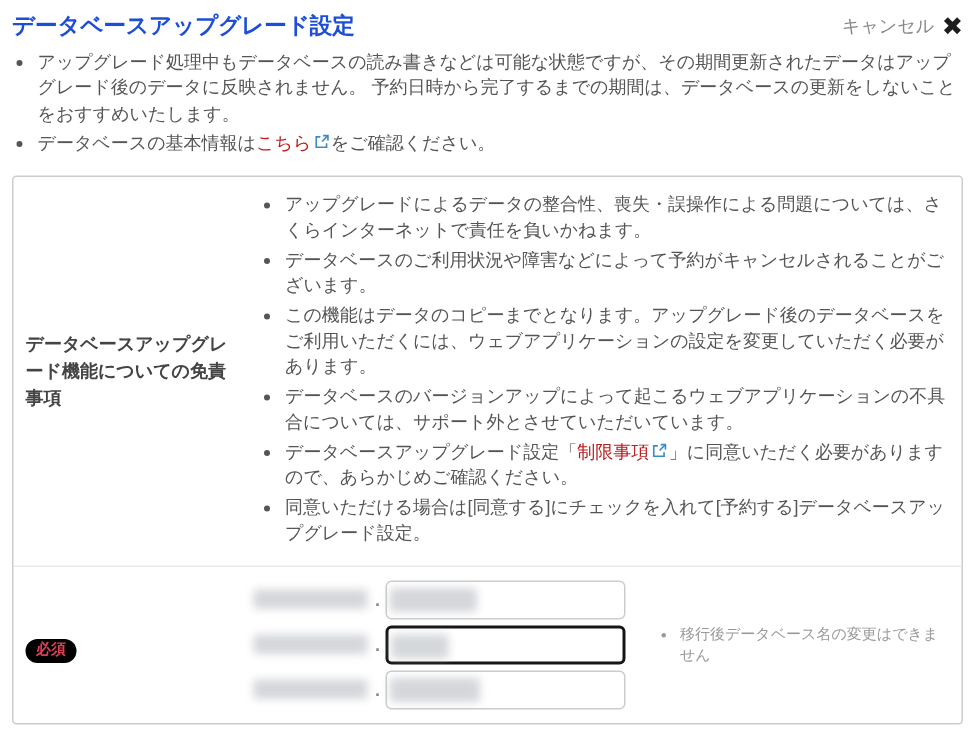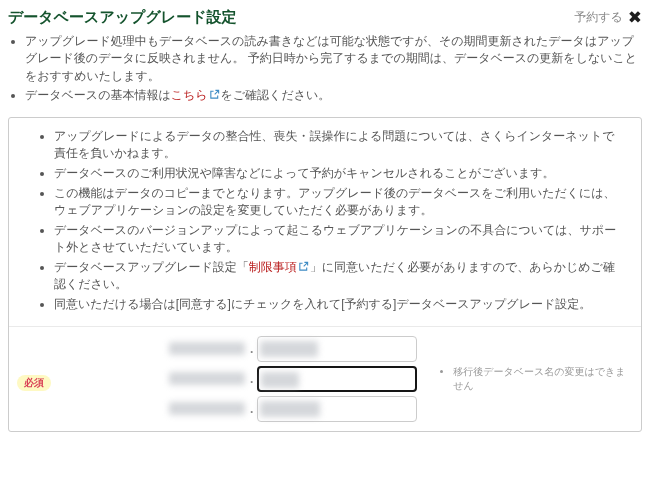--- a/index.html
+++ b/index.html
@@ -6,41 +6,41 @@
   html,body { margin:0; padding:0; }
   body {
     width:650px; height:504px; overflow:hidden;
     background:#fff;
     font-family:"Liberation Sans","DejaVu Sans",sans-serif;
     font-size:12px; color:#555;
     padding:8px;
   }
   
   .hdr { display:flex; justify-content:space-between; align-items:flex-start; margin-bottom:6px; }
-  .title { font-size:15px; font-weight:bold; color:#14532d; margin:0; }
+  .title { font-size:15px; font-weight:bold; color:#1d4ed8; margin:0; }
   .hdr-right { display:flex; align-items:center; gap:5px; margin-top:1px; }
   .cancel { color:#878787; font-size:12px; cursor:pointer; text-decoration:none; }
   .close-x { font-size:17px; line-height:1; color:#1d1d1d; font-weight:bold; cursor:pointer; }
   
   ul.intro { margin:0 0 12px 0; padding-left:17px; line-height:1.45; color:#555; }
   ul.intro li { margin-bottom:2px; }
   a.lnk { color:#b91c1c; text-decoration:none; cursor:pointer; }
   .ext-ico { margin:0 1px 0 1px; vertical-align:-1px; }
   
   .panel { border:1px solid #ccc; border-radius:3px; background:#fff; }
   .row { display:flex; border-top:1px solid #eaeaea; }
   .row:first-child { border-top:none; }
   .cell-label { flex:0 0 152px; padding:8px 4px 8px 8px; display:flex; align-items:center;
                 font-weight:bold; color:#444; line-height:1.5; }
   .cell-content { flex:1; padding:7px 8px; display:flex; flex-direction:column; justify-content:center; }
   
-  ul.disc { margin:3px 16px; padding-left:21px; line-height:1.42; color:#555; }
+  ul.disc { margin:3px 0; padding-left:21px; line-height:1.42; color:#555; }
   ul.disc li { margin-bottom:3px; }
   
-  .badge { display:inline-block; background:#fef9c3; color:#d94056; font-size:10px; font-weight:bold;
+  .badge { display:inline-block; background:#000000; color:#d94056; font-size:10px; font-weight:bold;
            padding:1px 7px 2px; border-radius:9px; line-height:1.3; }
   .badge-block { margin-top:6px; }
   
   .blur { background:#b2b6bd; border-radius:2px; filter:blur(3px); opacity:.55; }
   .user-blur { width:128px; height:14px; }
   
   .db-wrap { flex-direction:row; align-items:center; }
   .db-lines { display:flex; flex-direction:column; }
   .db-line { display:flex; align-items:center; margin:2px 0; }
   .prefix-blur { width:76px; height:13px; margin-right:5px; }
@@ -50,39 +50,40 @@
   .text-input.focused { border:2px solid #161616; }
   .input-blur { position:absolute; left:2px; top:4px; height:16px; }
   ul.note-list { margin:0 0 0 22px; padding-left:14px; color:#999; font-size:10px; }
 </style>
 </head>
 <body>
 
 <div class="hdr">
   <h1 class="title">データベースアップグレード設定</h1>
   <div class="hdr-right">
-    <a class="cancel">予約する</a>
+    <a class="cancel">キャンセル</a>
     <span class="close-x">✖</span>
   </div>
 </div>
 
 <ul class="intro">
   <li>アップグレード処理中もデータベースの読み書きなどは可能な状態ですが、その期間更新されたデータはアップグレード後のデータに反映されません。 予約日時から完了するまでの期間は、データベースの更新をしないことをおすすめいたします。</li>
   <li>
     <span>データベースの基本情報は</span><a class="lnk">こちら</a><svg class="ext-ico" width="11" height="11" viewBox="0 0 12 12">
         <path d="M5 2.5H2v7.5h7.5V7" fill="none" stroke="#3d8bc4" stroke-width="1.2"></path>
         <path d="M7 1.5h3.5V5" fill="none" stroke="#3d8bc4" stroke-width="1.2"></path>
         <path d="M10.3 1.7L6.2 5.8" fill="none" stroke="#3d8bc4" stroke-width="1.2"></path>
       </svg><span>をご確認ください。</span>
   </li>
 </ul>
 
 <div class="panel">
 
   <div class="row">
+    <div class="cell-label">データベースアップグレード機能についての免責事項</div>
     <div class="cell-content">
       <ul class="disc">
         <li>アップグレードによるデータの整合性、喪失・誤操作による問題については、さくらインターネットで責任を負いかねます。</li>
         <li>データベースのご利用状況や障害などによって予約がキャンセルされることがございます。</li>
         <li>この機能はデータのコピーまでとなります。アップグレード後のデータベースをご利用いただくには、ウェブアプリケーションの設定を変更していただく必要があります。</li>
         <li>データベースのバージョンアップによって起こるウェブアプリケーションの不具合については、サポート外とさせていただいています。</li>
         <li>
           <span>データベースアップグレード設定「</span><a class="lnk">制限事項</a><svg class="ext-ico" width="11" height="11" viewBox="0 0 12 12">
               <path d="M5 2.5H2v7.5h7.5V7" fill="none" stroke="#3d8bc4" stroke-width="1.2"></path>
               <path d="M7 1.5h3.5V5" fill="none" stroke="#3d8bc4" stroke-width="1.2"></path>

